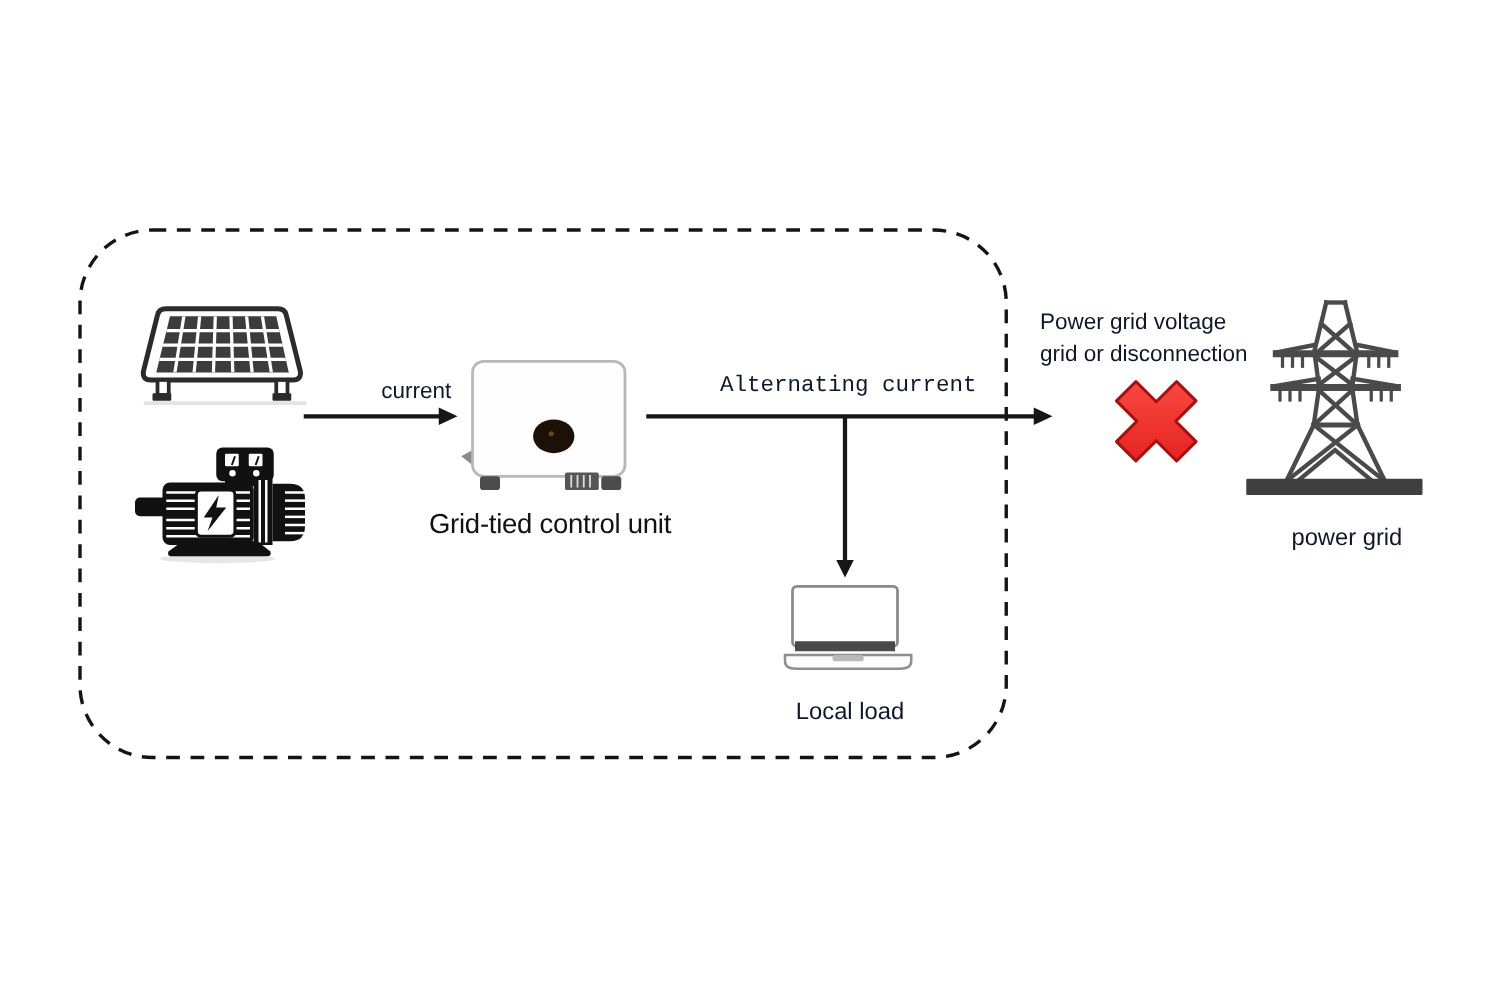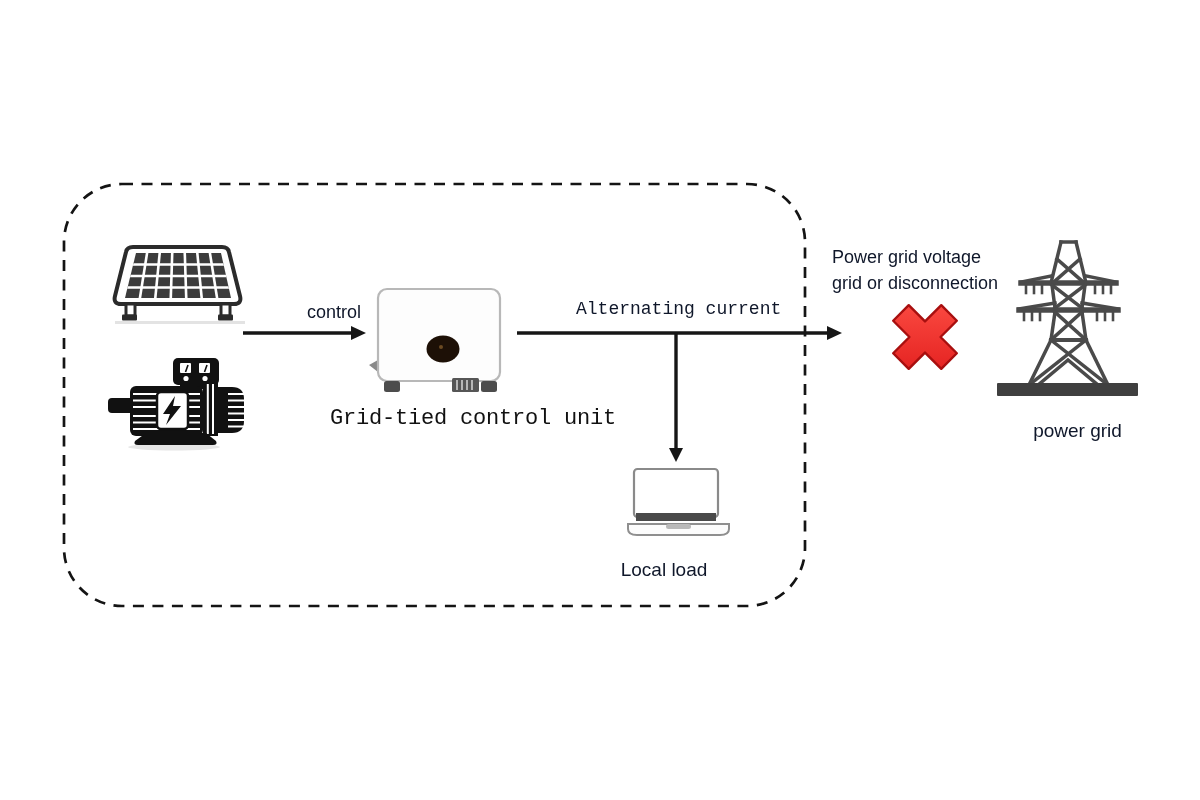--- a/index.html
+++ b/index.html
@@ -4,23 +4,23 @@
 <style>
   html,body{margin:0;padding:0;background:#fff;}
   #canvas{
     position:relative;width:1200px;height:800px;background:#ffffff;overflow:hidden;
     font-family:"Liberation Sans", sans-serif;color:#1c1c1c;
   }
   #art{position:absolute;left:0;top:0;}
   .lbl{position:absolute;white-space:nowrap;color:#0f172a;}
   .lbl-current{left:255px;top:302px;width:106px;text-align:right;font-size:18px;}
   .lbl-ac{left:576px;top:299px;width:200px;text-align:center;font-size:18px;font-family:Liberation Mono, monospace;}
-  .lbl-cu{left:330px;top:406px;width:220px;text-align:center;font-size:22px;letter-spacing:-0.2px;color:#111;font-family:Liberation Mono, monospace;}
+  .lbl-cu{left:330px;top:406px;width:220px;text-align:center;font-size:22px;letter-spacing:-0.2px;color:#111;}
   .lbl-fault{left:832px;top:244px;width:220px;text-align:left;font-size:18px;line-height:26px;}
-  .lbl-load{left:584px;top:559px;width:160px;text-align:center;font-size:19px;}
+  .lbl-load{left:600px;top:559px;width:160px;text-align:center;font-size:19px;}
   .lbl-grid{left:1000px;top:420px;width:155px;text-align:center;font-size:19px;}
 </style>
 </head>
 <body>
 
 <div id="canvas">
 
   <svg id="art" width="1200" height="800" viewBox="0 0 1200 800">
     <defs>
       <linearGradient id="xg" x1="0" y1="0" x2="1" y2="1">
@@ -182,21 +182,21 @@
       <line x1="1051" y1="340" x2="1086" y2="340" stroke-width="4"></line>
       <line x1="1051" y1="340" x2="1029" y2="385"></line>
       <line x1="1086" y1="340" x2="1108" y2="385"></line>
       <line x1="1051" y1="340" x2="1108" y2="385"></line>
       <line x1="1086" y1="340" x2="1029" y2="385"></line>
       <polyline points="1038,385 1068,360 1098,385"></polyline>
       <rect x="997" y="383" width="141" height="13" rx="1" fill="#3f3f3f" stroke="none"></rect>
     </g>
   </svg>
 
-  <div class="lbl lbl-current">control</div>
+  <div class="lbl lbl-current">current</div>
 
   <div class="lbl lbl-ac">Alternating current</div>
 
   <div class="lbl lbl-cu">Grid-tied control unit</div>
 
   <div class="lbl lbl-fault">
     <div>Power grid voltage</div>
     <div>grid or disconnection</div>
   </div>
 

